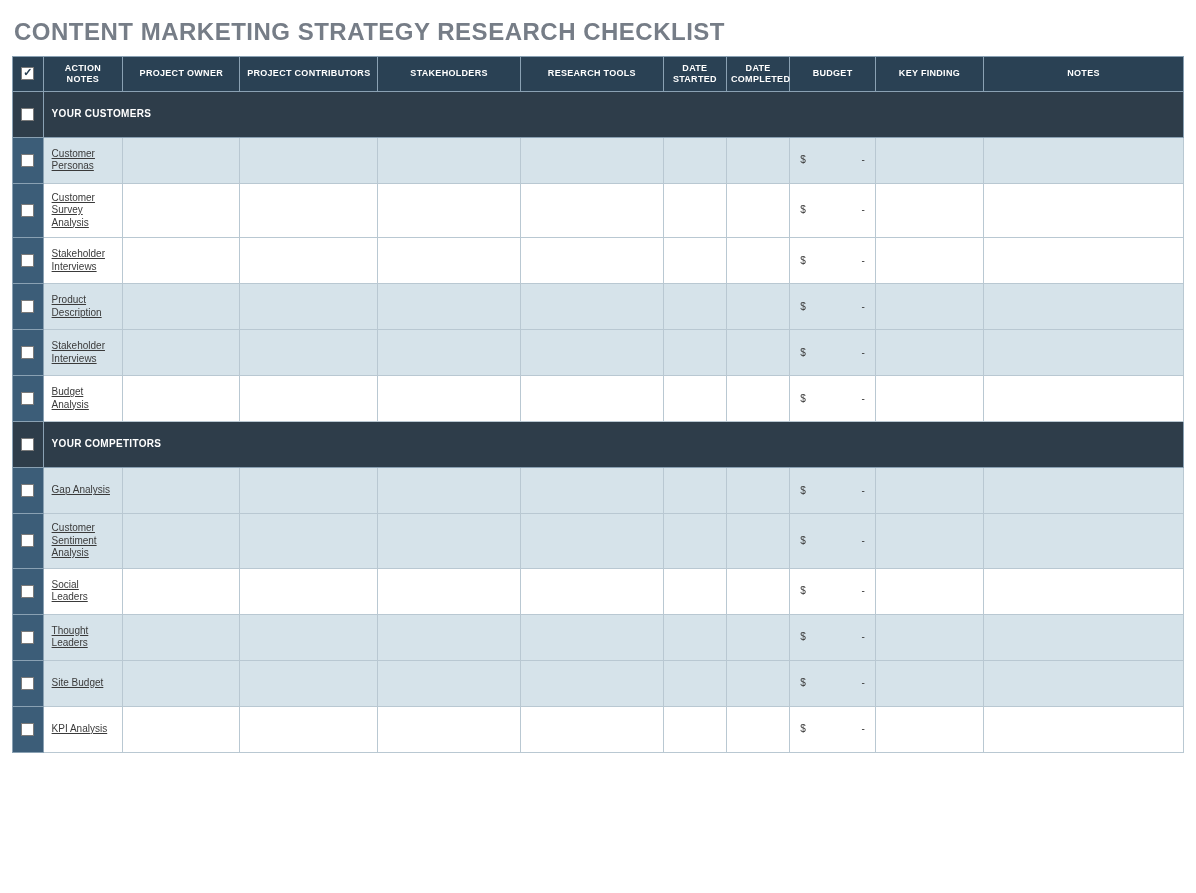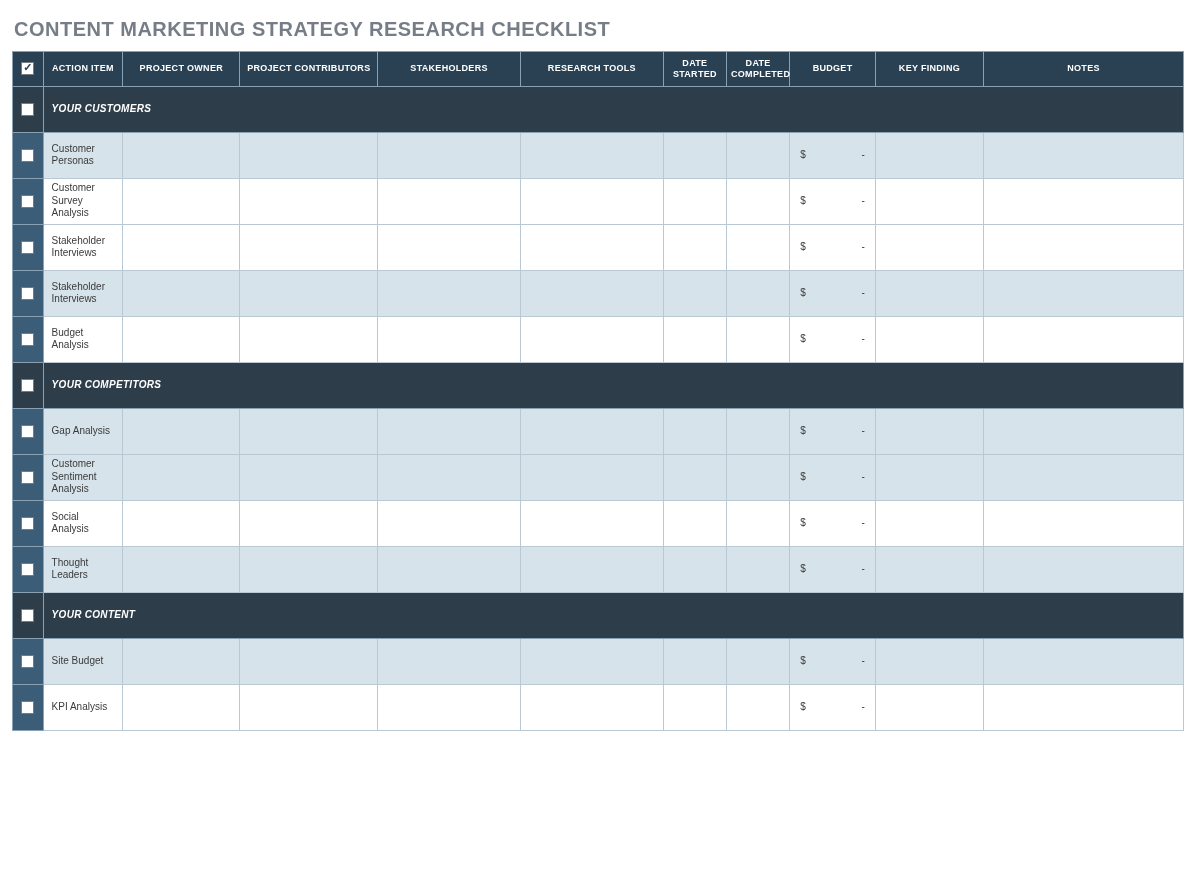--- a/index.html
+++ b/index.html
@@ -4,21 +4,21 @@
 <style>
   * { box-sizing: border-box; margin: 0; padding: 0; }
   body {
     font-family: Arial, Helvetica, sans-serif;
     background: #ffffff;
     padding: 12px;
     width: 1196px;
   }
   .title {
     color: #767d87;
-    font-size: 20px;
+    font-size: 24px;
     font-weight: 700;
     letter-spacing: 0.5px;
     padding: 6px 2px 10px 2px;
   }
   table {
     border-collapse: collapse;
     width: 100%;
     table-layout: fixed;
   }
   th {
@@ -59,36 +59,36 @@
     font-weight: bold;
   }
   tr.section td.section-cell {
     background: #2e3d4a;
     color: #ffffff;
     font-size: 10px;
     font-weight: 700;
     padding: 5px 8px;
     border: 1px solid #8aa1b3;
     letter-spacing: 0.3px;
-    font-style: italic;
   }
   tr.section td.check-col {
     background: #2e3d4a;
   }
   td {
     border: 1px solid #b9c8d2;
     font-size: 10px;
     color: #3a3a3a;
     padding: 0 6px;
     height: 46px;
     vertical-align: middle;
     line-height: 1.25;
   }
   td.action-item {
-    padding: 0 8px;
+    padding: 8px 8px;
+    text-decoration: underline;
   }
   tr.alt td { background: #d6e3ea; }
   tr.alt td.check-col { background: #3c5d78; }
   td.budget {
     position: relative;
     padding: 0 10px;
   }
   td.budget .sym { position: absolute; left: 10px; top: 50%; transform: translateY(-50%); }
   td.budget .dash { position: absolute; right: 10px; top: 50%; transform: translateY(-50%); }
   
@@ -121,21 +121,21 @@
       <col class="c-dcomp">
     <col class="c-budget">
       <col class="c-keyf">
       <col class="c-notes">
   </colgroup>
   <thead>
     <tr>
       <th class="check-col">
         <span class="checkbox checked"></span>
       </th>
-      <th>ACTION ITEM</th>
+      <th>ACTION NOTES</th>
       <th>PROJECT OWNER</th>
       <th>PROJECT  CONTRIBUTORS</th>
       <th>STAKEHOLDERS</th>
       <th>RESEARCH TOOLS</th>
       <th>DATE STARTED</th>
       <th>DATE COMPLETED</th>
       <th>BUDGET</th>
       <th>KEY FINDING</th>
       <th>NOTES</th>
     </tr>
@@ -188,20 +188,36 @@
         <td></td>
         <td class="budget">
           <span class="sym">$</span>
           <span class="dash">-</span>
         </td>
         <td></td>
         <td></td>
       </tr>
       <tr class="alt">
         <td class="check-col"><span class="checkbox"></span></td>
+        <td class="action-item">Product Description</td>
+        <td></td>
+        <td></td>
+        <td></td>
+        <td></td>
+        <td></td>
+        <td></td>
+        <td class="budget">
+          <span class="sym">$</span>
+          <span class="dash">-</span>
+        </td>
+        <td></td>
+        <td></td>
+      </tr>
+      <tr class="alt">
+        <td class="check-col"><span class="checkbox"></span></td>
         <td class="action-item">Stakeholder Interviews</td>
         <td></td>
         <td></td>
         <td></td>
         <td></td>
         <td></td>
         <td></td>
         <td class="budget">
           <span class="sym">$</span>
           <span class="dash">-</span>
@@ -256,21 +272,21 @@
         <td></td>
         <td class="budget">
           <span class="sym">$</span>
           <span class="dash">-</span>
         </td>
         <td></td>
         <td></td>
       </tr>
       <tr>
         <td class="check-col"><span class="checkbox"></span></td>
-        <td class="action-item">Social Analysis</td>
+        <td class="action-item">Social Leaders</td>
         <td></td>
         <td></td>
         <td></td>
         <td></td>
         <td></td>
         <td></td>
         <td class="budget">
           <span class="sym">$</span>
           <span class="dash">-</span>
         </td>
@@ -285,24 +301,20 @@
         <td></td>
         <td></td>
         <td></td>
         <td></td>
         <td class="budget">
           <span class="sym">$</span>
           <span class="dash">-</span>
         </td>
         <td></td>
         <td></td>
-      </tr>
-      <tr class="section">
-        <td class="check-col"><span class="checkbox"></span></td>
-        <td class="section-cell" colspan="10">YOUR CONTENT</td>
       </tr>
       <tr class="alt">
         <td class="check-col"><span class="checkbox"></span></td>
         <td class="action-item">Site Budget</td>
         <td></td>
         <td></td>
         <td></td>
         <td></td>
         <td></td>
         <td></td>

